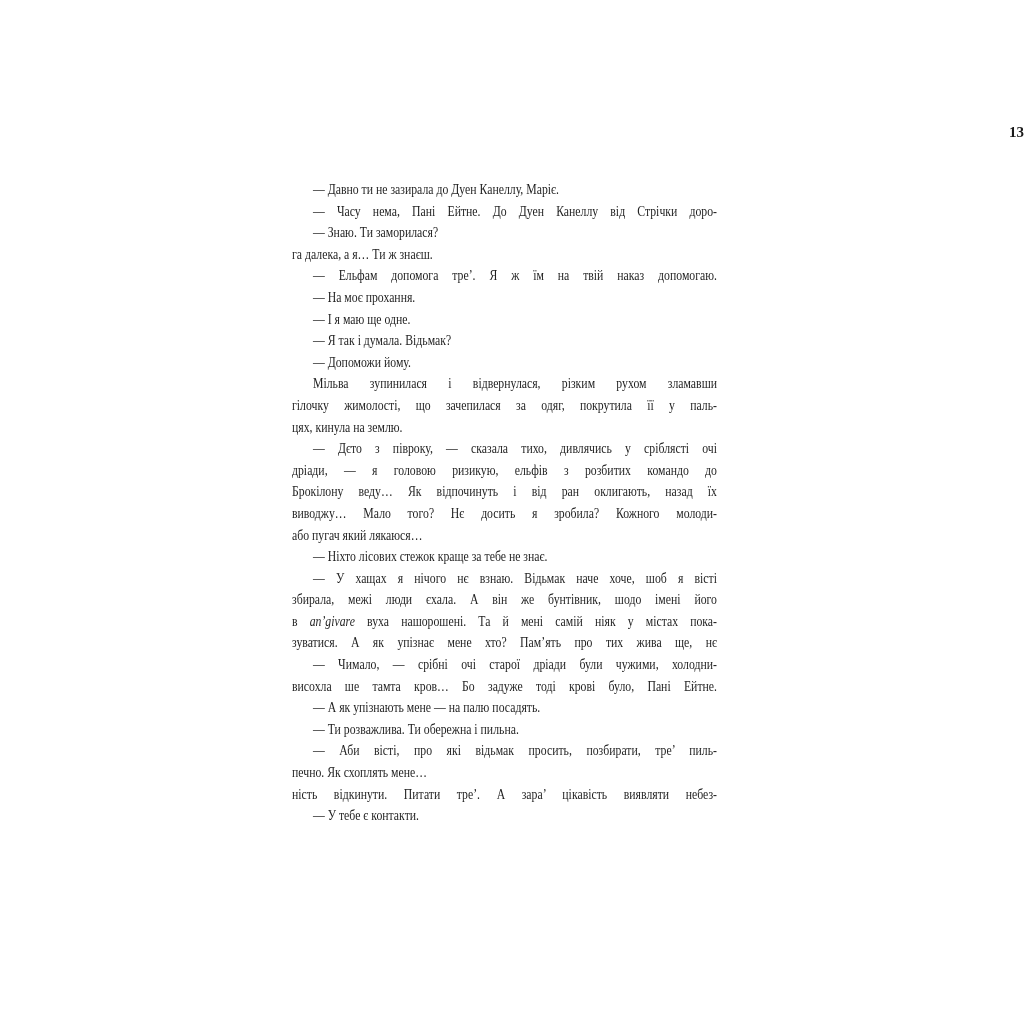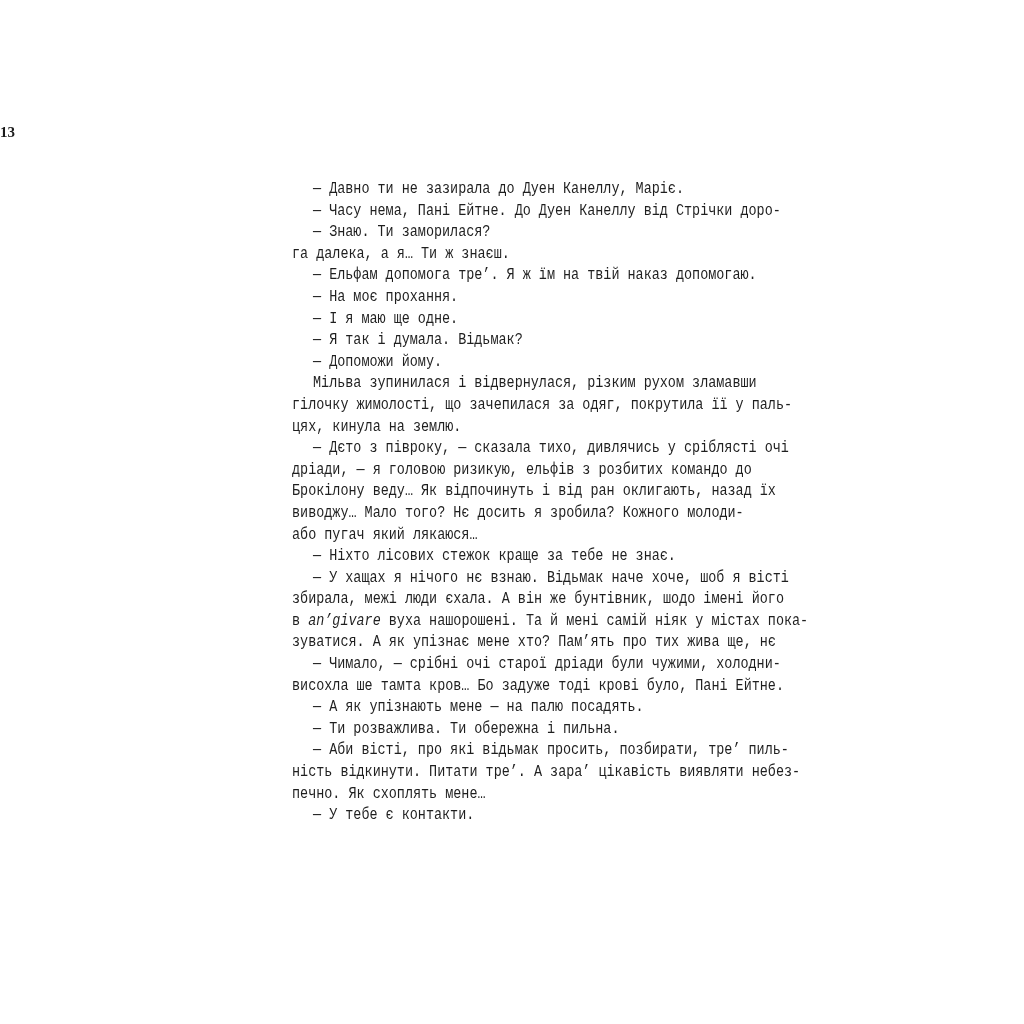--- a/index.html
+++ b/index.html
@@ -19,39 +19,39 @@
       top: 0;
       width: 1024px;
       height: 1024px;
       background: #ffffff;
     }
     .page-number {
       position: absolute;
       top: 124px;
       left: 0;
       width: 1024px;
-      text-align: left;
+      text-align: right;
       font-family: "Liberation Serif", serif;
       font-weight: bold;
       font-size: 15px;
       color: #1a1a1a;
     }
     .text-block {
       position: absolute;
       left: 292px;
       top: 179px;
       width: 425px;
       color: #1f1f1f;
     }
     .line {
       height: 21.6px;
       line-height: 21.6px;
       white-space: nowrap;
-      font-family: Liberation Mono, monospace;
-      font-size: 16px;
+      font-family: Liberation Serif, serif;
+      font-size: 14px;
       transform-origin: 0 50%;
     }
     .line .inner {
       display: inline-block;
       transform: scaleX(0.84);
       transform-origin: 0 50%;
       white-space: nowrap;
     }
     .line.indent { padding-left: 21px; }
     .line.justify .inner {
@@ -122,19 +122,19 @@
         <span class="inner">— Чимало, — срібні очі старої дріади були чужими, холодни-</span>
       </div>
     <div class="line justify">
         <span class="inner">висохла ше тамта кров… Бо задуже тоді крові було, Пані Ейтне.</span>
       </div>
     <div class="line indent"><span class="inner">— А як упізнають мене — на палю посадять.</span></div>
     <div class="line indent"><span class="inner">— Ти розважлива. Ти обережна і пильна.</span></div>
     <div class="line indent justify">
         <span class="inner">— Аби вісті, про які відьмак просить, позбирати, тре’ пиль-</span>
       </div>
+    <div class="line"><span class="inner">печно. Як схоплять мене…</span></div>
     <div class="line justify">
         <span class="inner">ність відкинути. Питати тре’. А зара’ цікавість виявляти небез-</span>
       </div>
-    <div class="line"><span class="inner">печно. Як схоплять мене…</span></div>
     <div class="line indent"><span class="inner">— У тебе є контакти.</span></div>
   </div>
 </div>
 
 </body></html>

